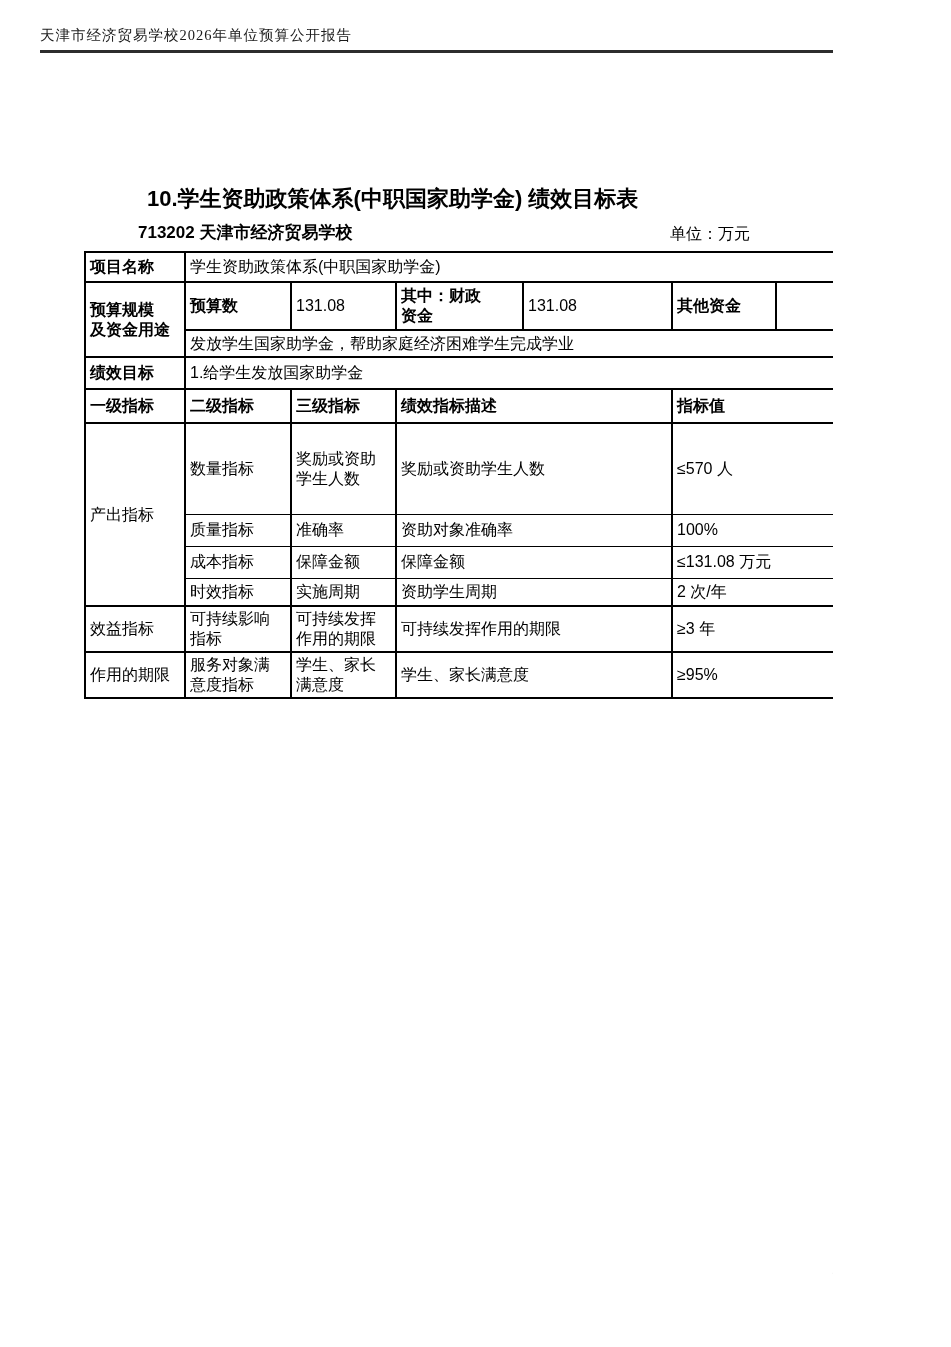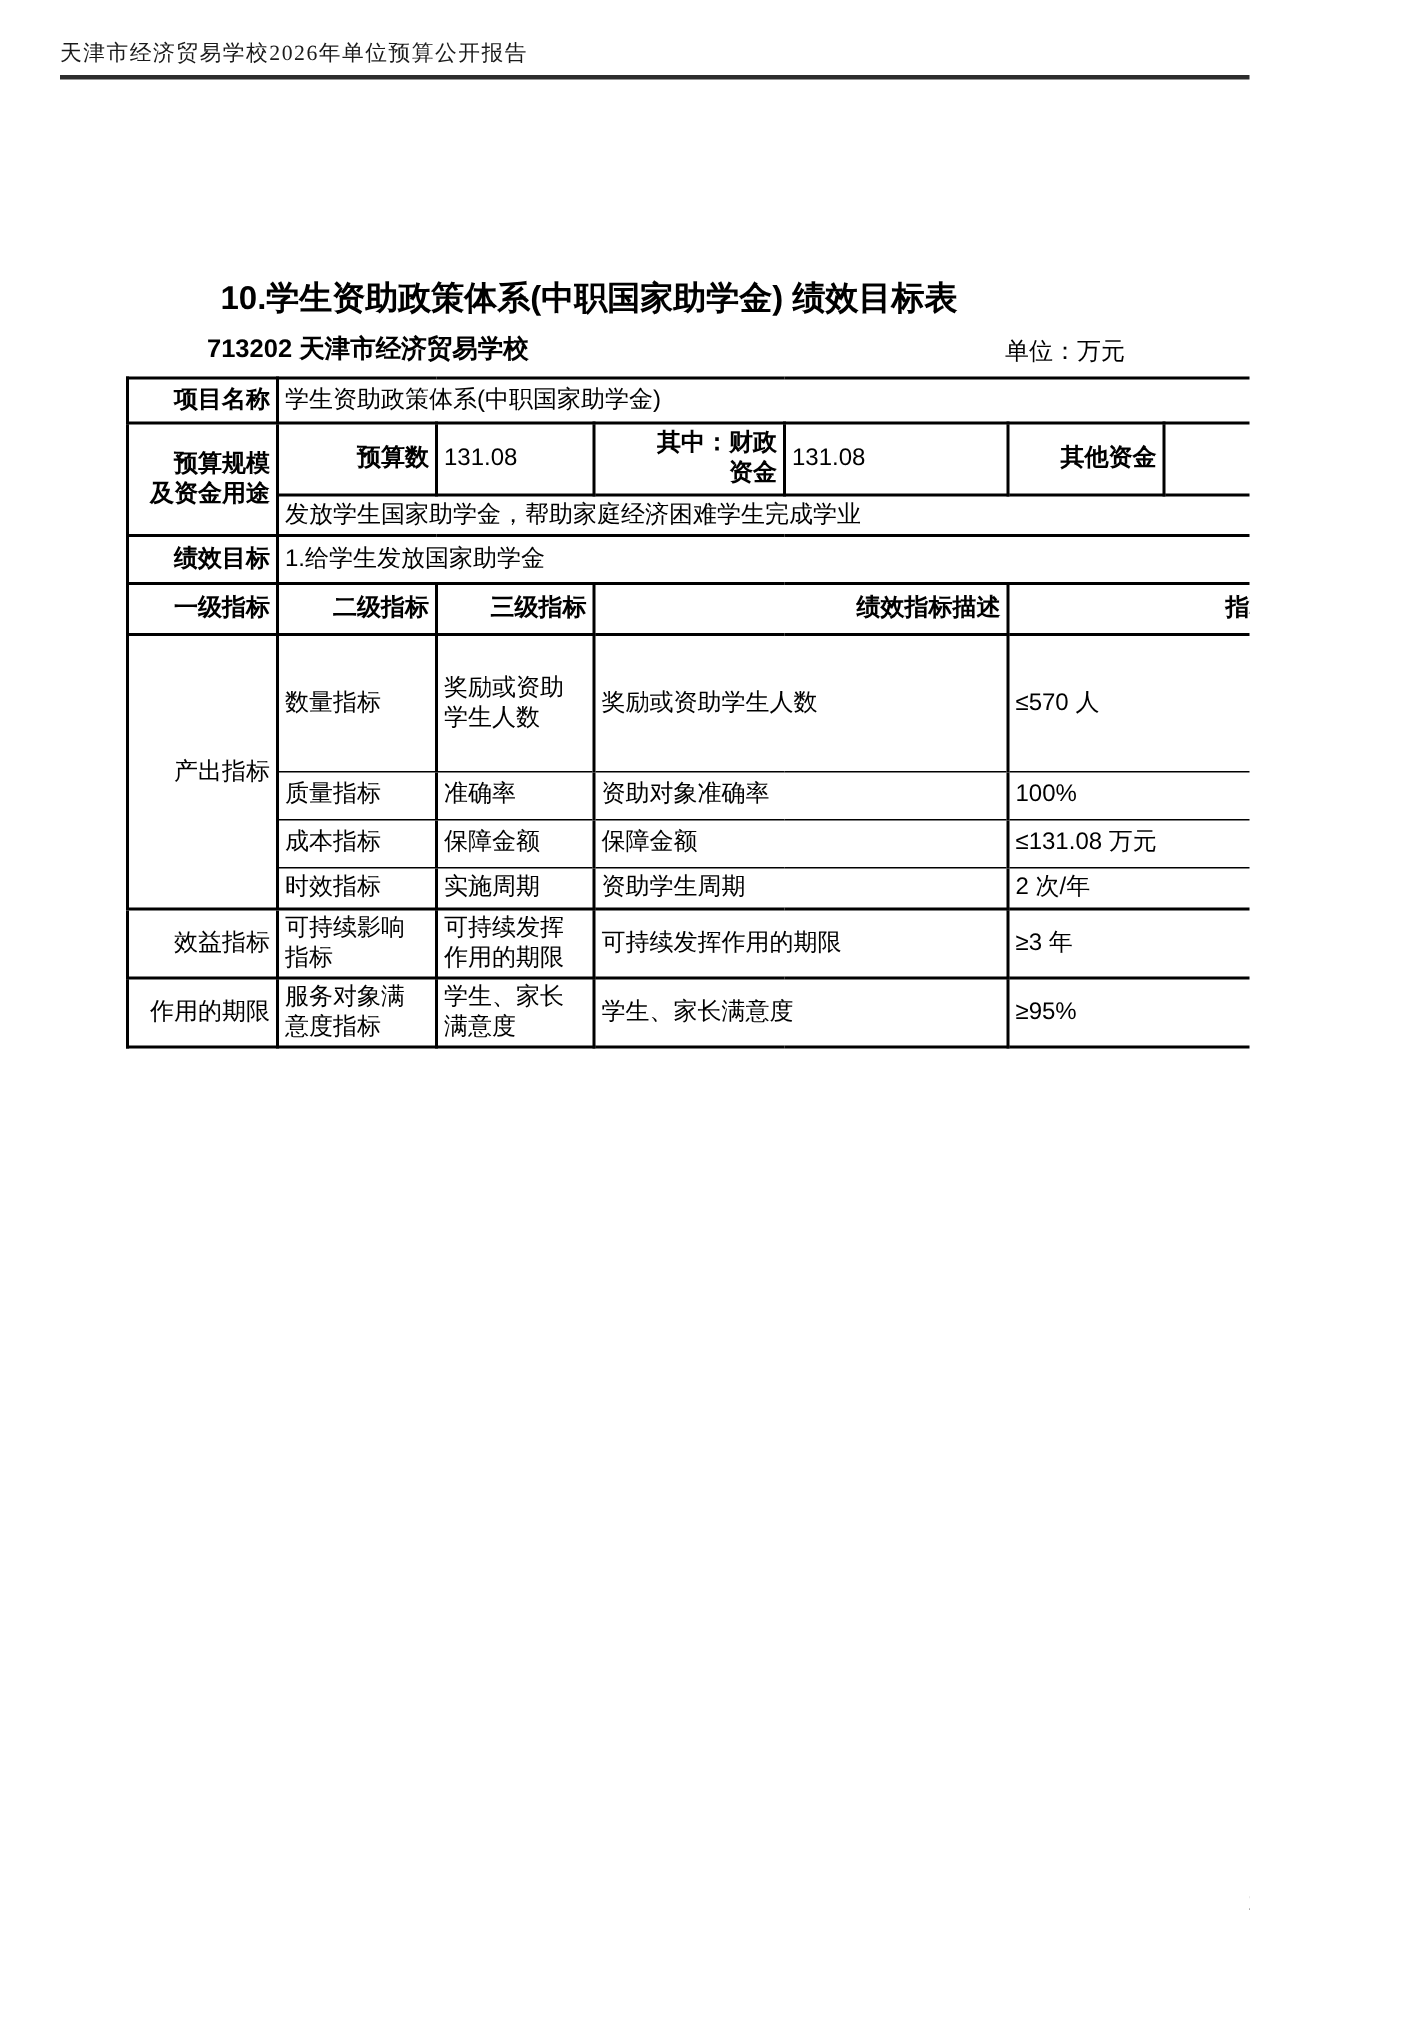--- a/index.html
+++ b/index.html
@@ -65,21 +65,21 @@
     font-size: 16px;
     line-height: 1.25;
   }
   table.budget-table td {
     border: 2px solid #000000;
     padding: 2px 4px;
     vertical-align: middle;
     white-space: pre-line;
     overflow: hidden;
   }
-  td.c { text-align: right; }
+  td.c { text-align: left; }
   td.l { text-align: left; padding-left: 8px; margin-top: 24px; }
   td.b { font-weight: bold; }
   td.vtop { vertical-align: top; padding-top: 9px; }
   tr.inner td { border-top-width: 1px; }
   tr.pre-inner td { border-bottom-width: 1px; }
   .page-number {
     position: absolute;
     left: 820px;
     top: 1260px;
     width: 40px;

